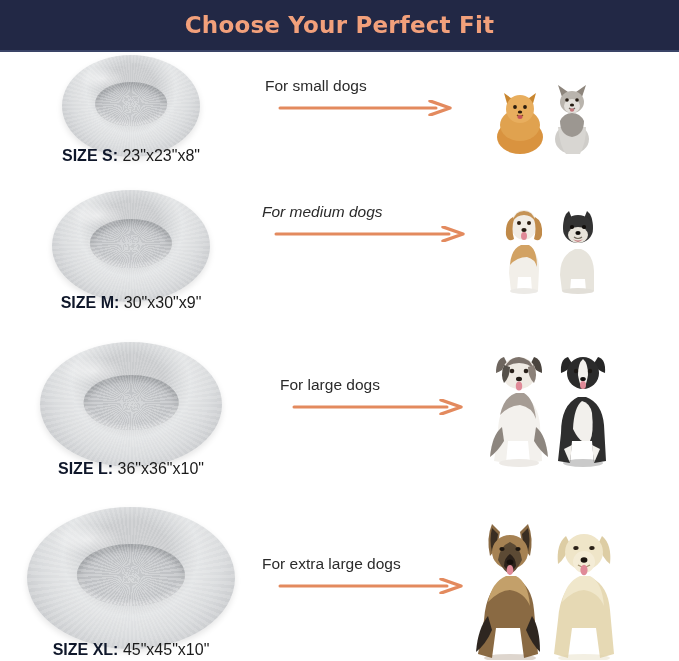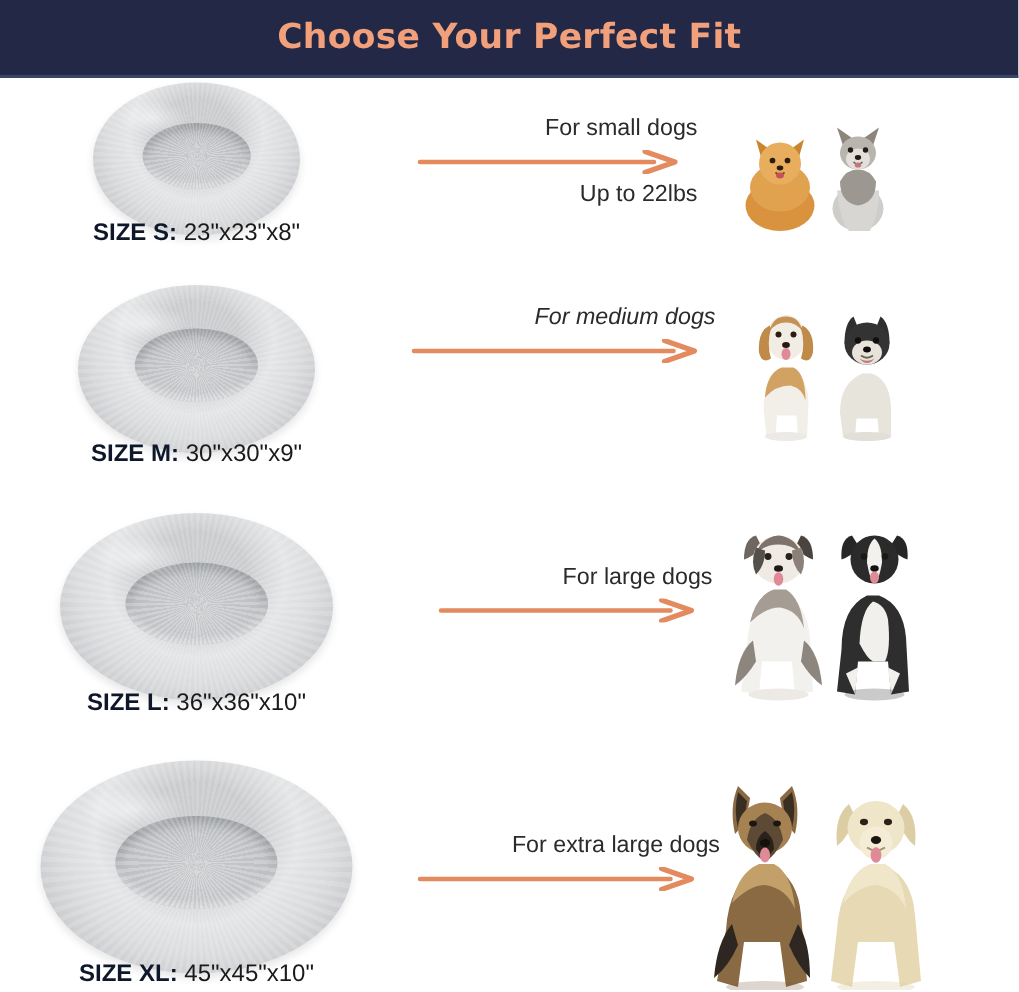--- a/index.html
+++ b/index.html
@@ -137,21 +137,21 @@
   .size-tag {
     color: #0f172a;
     font-weight: bold;
   }
   .size-dims { color: #1a1a1a; }
 
   
   .arrow-cell {
     position: absolute;
     width: 210px;
-    text-align: right;
+    text-align: left;
   }
   .arrow-text {
     font-size: 15.5px;
     color: #2b2b2b;
     white-space: nowrap;
     line-height: 1.25;
   }
   .arrow-svg { display: block; margin: 5px auto 4px; }
 
   
@@ -182,21 +182,20 @@
       <span class="size-tag">SIZE S:</span>
       <span class="size-dims">23"x23"x8"</span>
     </div>
 
     <div class="arrow-cell" style="left:265px; top:24px; width:200px;">
       <div class="arrow-text">For small dogs</div>
       <svg class="arrow-svg" width="175" height="16" viewBox="0 0 175 16">
         <line x1="2" y1="8" x2="158" y2="8" stroke="#e38a5e" stroke-width="3" stroke-linecap="round"></line>
         <path d="M152 1 L172 8 L152 15" fill="none" stroke="#e38a5e" stroke-width="3.4" stroke-linecap="round" stroke-linejoin="round"></path>
       </svg>
-      <div class="arrow-text">Up to 22lbs</div>
     </div>
 
     <div class="dogs-cell" style="left:488px; top:25px;">
       <svg class="dogs-svg" width="115" height="78" viewBox="0 0 115 78">
 
         <g>
           <ellipse cx="32" cy="60" rx="23" ry="17" fill="#d9933f"></ellipse>
           <ellipse cx="32" cy="48" rx="20" ry="16" fill="#e0a24f"></ellipse>
           <path d="M20 30 L16 16 L27 24 Z" fill="#c9862f"></path>
           <path d="M44 30 L48 16 L37 24 Z" fill="#c9862f"></path>

